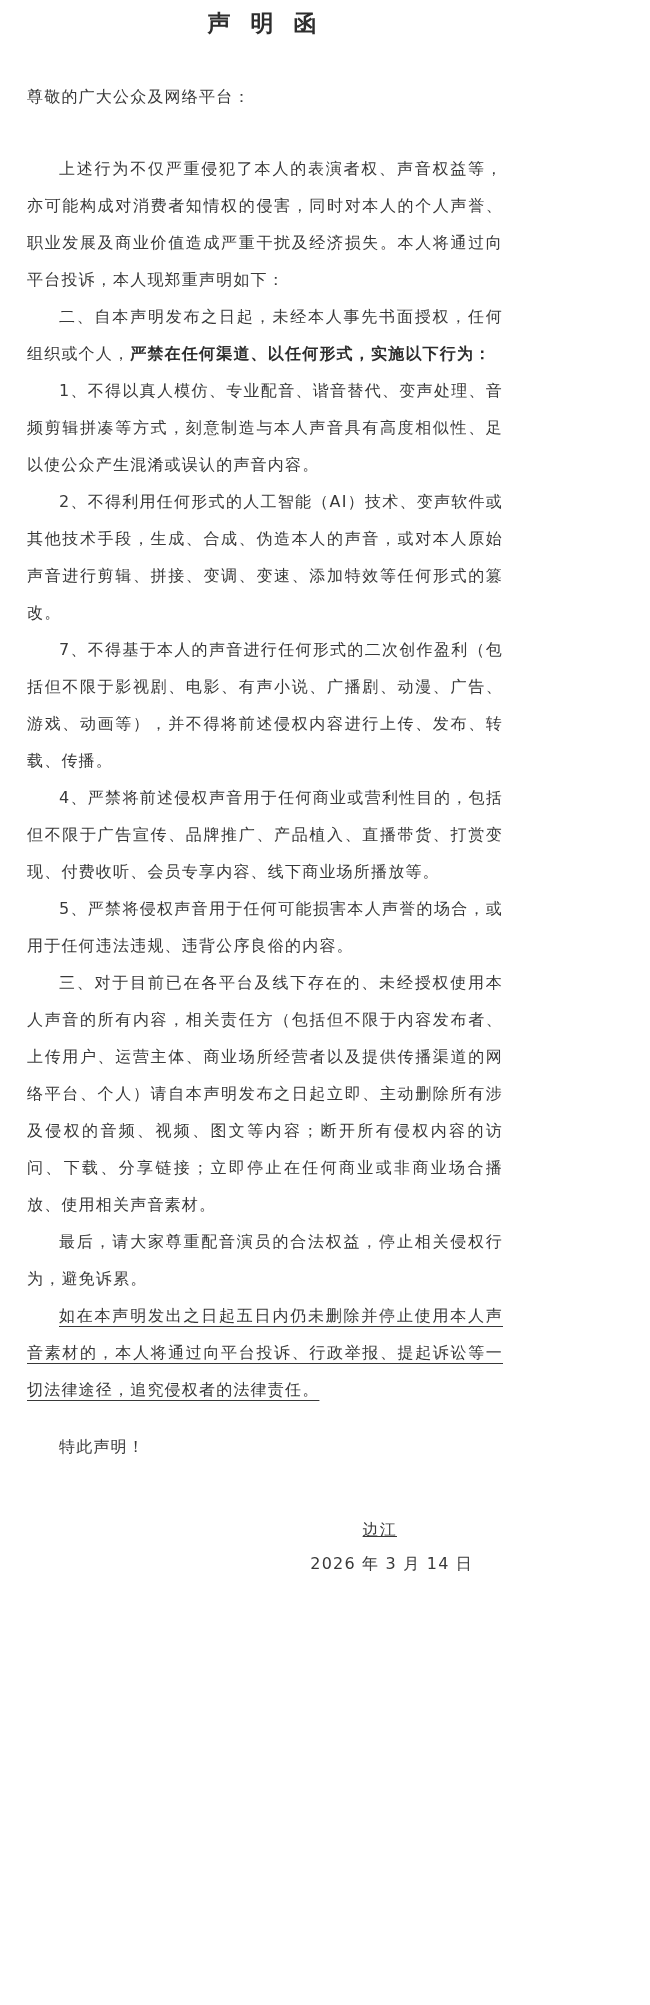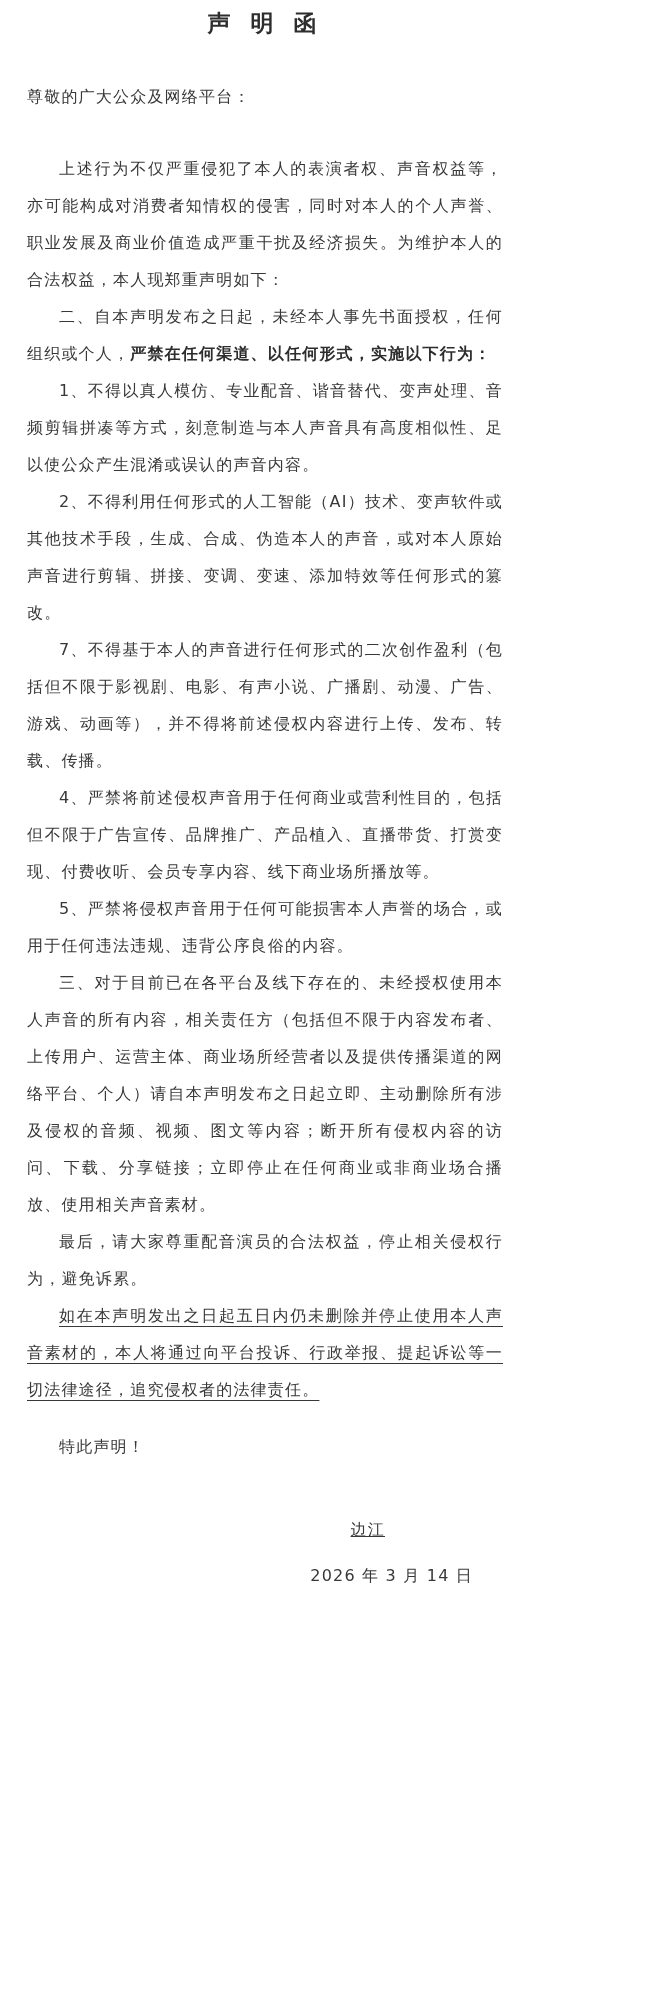--- a/index.html
+++ b/index.html
@@ -55,40 +55,40 @@
     margin-top: 20px;
   }
   .signature {
     margin-top: 48px;
     text-align: right;
     font-size: 16px;
     line-height: 34px;
     letter-spacing: 1.2px;
   }
   .sig-name {
-    margin: 12px;
+    margin: 0;
     padding-right: 106px;
     text-decoration: underline;
   }
   .sig-date {
     margin: 0;
     padding-right: 30px;
   }
 </style>
 </head>
 <body>
 
 <div class="page">
 
   <h1 class="title">声 明 函</h1>
 
   <p class="greeting">尊敬的广大公众及网络平台：</p>
 
 
-  <p class="para">上述行为不仅严重侵犯了本人的表演者权、声音权益等，亦可能构成对消费者知情权的侵害，同时对本人的个人声誉、职业发展及商业价值造成严重干扰及经济损失。为维护本人的合法权益，本人现郑重声明如下：</p>
+  <p class="para">上述行为不仅严重侵犯了本人的表演者权、声音权益等，亦可能构成对消费者知情权的侵害，同时对本人的个人声誉、职业发展及商业价值造成严重干扰及经济损失。本人将通过向平台投诉，本人现郑重声明如下：</p>
 
 
   <p class="para"><span>二、自本声明发布之日起，未经本人事先书面授权，任何组织或个人，</span><strong>严禁在任何渠道、以任何形式，实施以下行为：</strong></p>
 
   <p class="para">1、不得以真人模仿、专业配音、谐音替代、变声处理、音频剪辑拼凑等方式，刻意制造与本人声音具有高度相似性、足以使公众产生混淆或误认的声音内容。</p>
 
   <p class="para">2、不得利用任何形式的人工智能（AI）技术、变声软件或其他技术手段，生成、合成、伪造本人的声音，或对本人原始声音进行剪辑、拼接、变调、变速、添加特效等任何形式的篡改。</p>
 
   <p class="para">7、不得基于本人的声音进行任何形式的二次创作盈利（包括但不限于影视剧、电影、有声小说、广播剧、动漫、广告、游戏、动画等），并不得将前述侵权内容进行上传、发布、转载、传播。</p>
 

